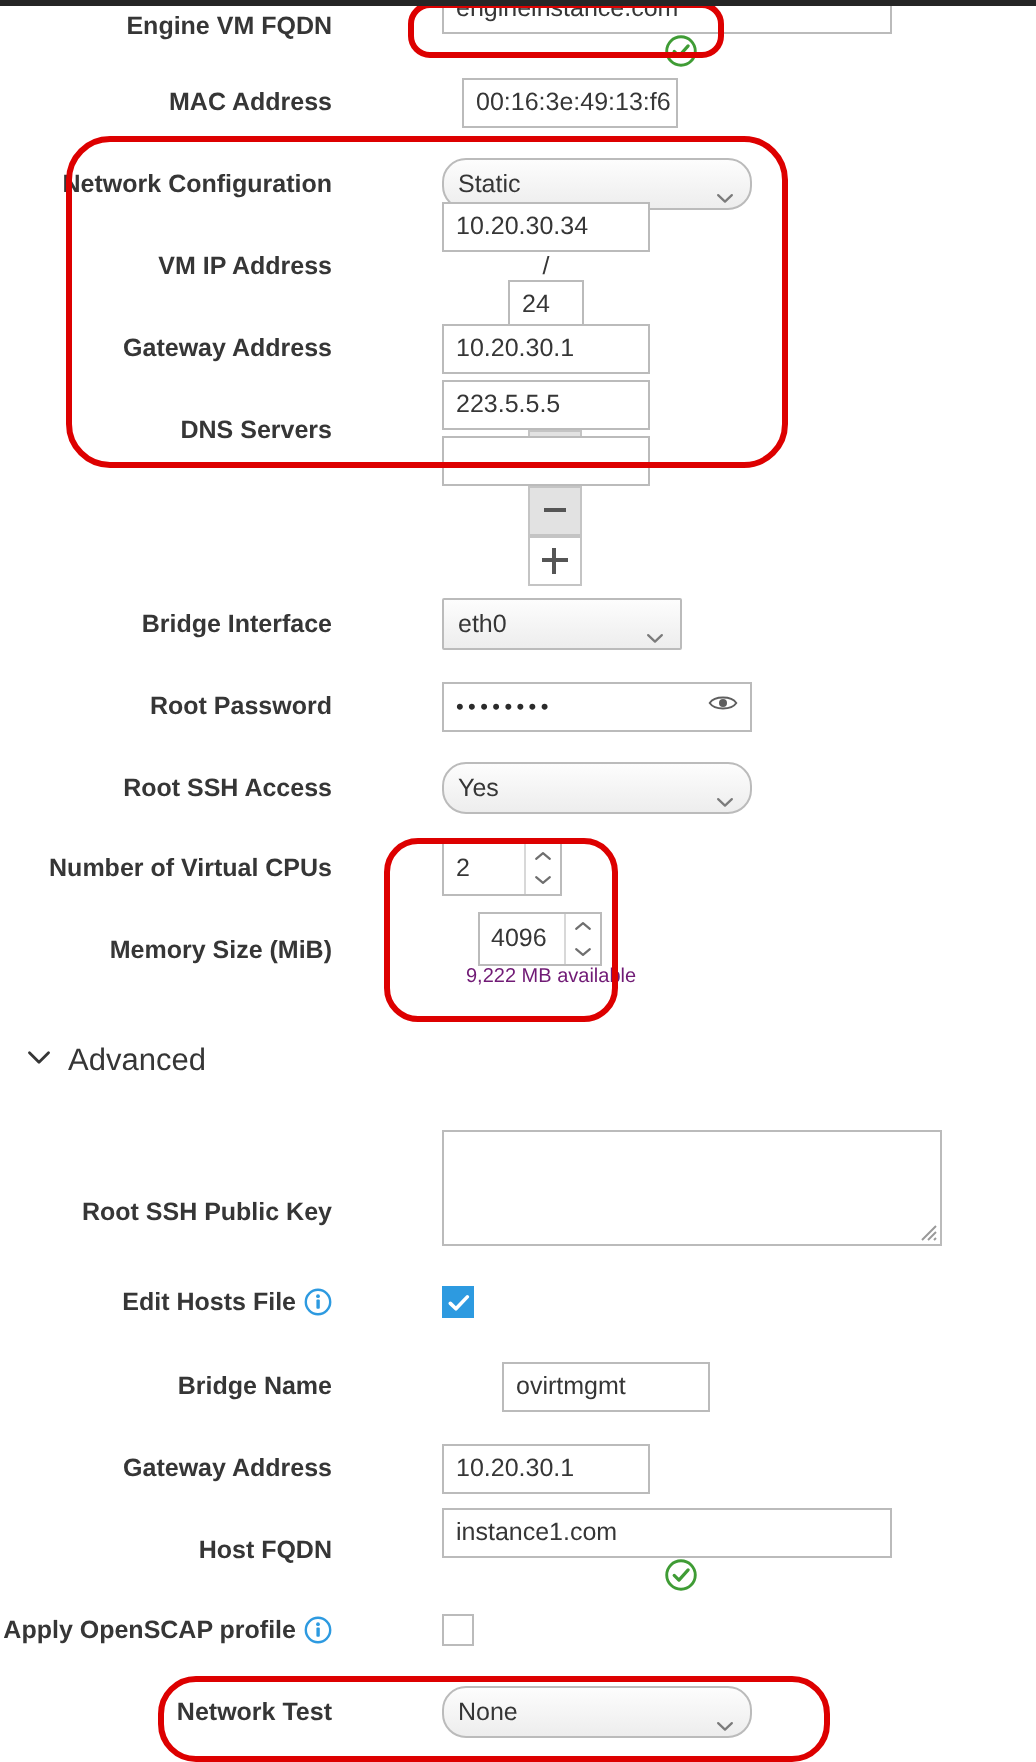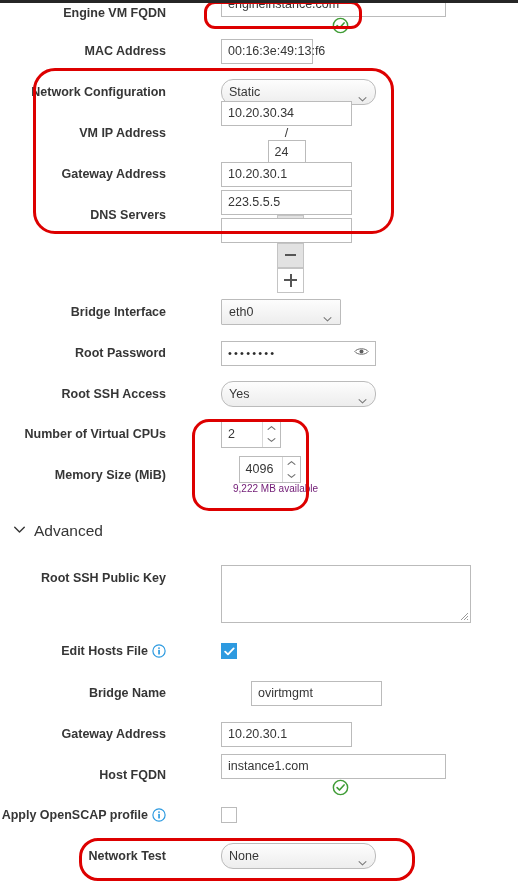--- a/index.html
+++ b/index.html
@@ -69,22 +69,22 @@
     height: 25px;
     border: 1px solid #bbbbbb;
     background: #ffffff;
     font-family: "Liberation Sans", sans-serif;
     font-size: 12.5px;
     color: #363636;
     padding: 0 6px;
     line-height: 23px;
     outline: none;
   }
-  .inp.w110 { width: 131px; }
-  .inp.w112 { width: 92px; }
+  .inp.w110 { width: 104px; }
+  .inp.w112 { width: 108px; margin-left: 10px; }
   .inp.w38  { width: 38px; }
   .inp.w225 { width: 225px; }
 
   .slash {
     width: 18px;
     text-align: center;
     color: #363636;
     font-size: 12.5px;
   }
 
@@ -423,21 +423,21 @@
     <svg width="13" height="13" viewBox="0 0 12 12">
         <path d="M1.6 4 L6 8.4 L10.4 4" fill="none" stroke="#363636" stroke-width="1.3" stroke-linecap="round" stroke-linejoin="round"></path>
       </svg>
   </span>
   <span>Advanced</span>
 </div>
 
 <div class="form">
 
   <div class="row" style="top:565px; height:60px; align-items:flex-start;">
-    <div class="label" style="height:26px;">Root SSH Public Key</div>
+    <div class="label" style="height:26px;margin-top:28px;">Root SSH Public Key</div>
     <div class="ctrl">
       <div class="ta">
         <span class="grip">
           <svg width="11" height="11" viewBox="0 0 11 11">
             <path d="M10 3 L3 10 M10 6 L6 10 M10 9 L9 10" stroke="#9a9a9a" stroke-width="1" fill="none"></path>
           </svg>
         </span>
       </div>
     </div>
   </div>

